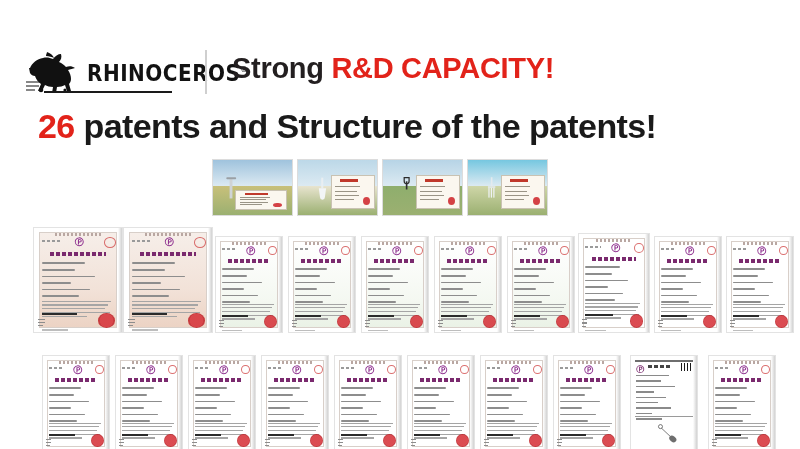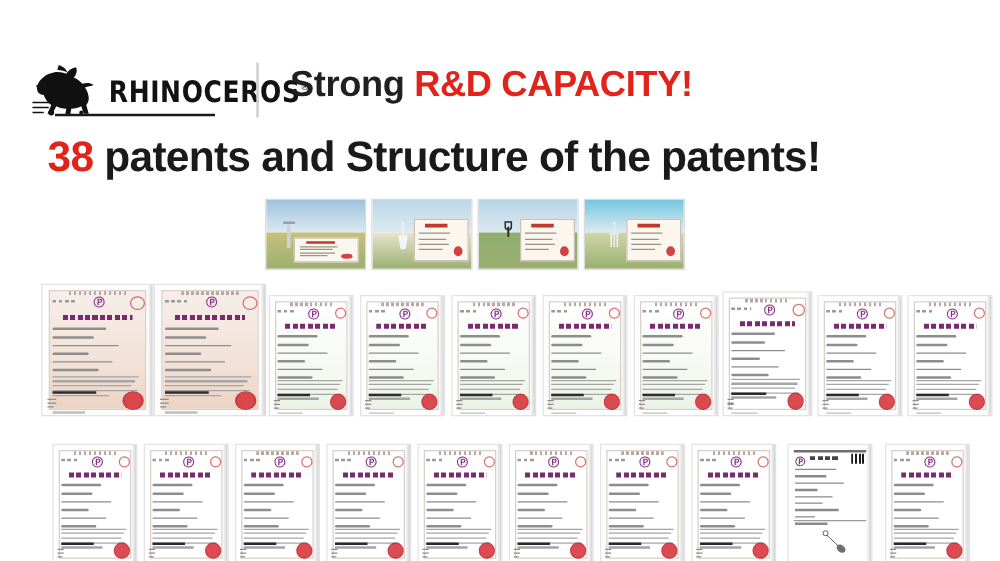--- a/index.html
+++ b/index.html
@@ -134,21 +134,21 @@
     </div>
 
     <div class="divider"></div>
 
     <div class="headline1">
       <span class="hl-dark">Strong </span><span class="hl-red">R&amp;D CAPACITY!</span>
     </div>
   </div>
 
   <div class="headline2">
-    <span class="hl2-num">38</span><span> patents and Structure of the patents!</span>
+    <span class="hl2-num">26</span><span> patents and Structure of the patents!</span>
   </div>
 
   <div class="photo-row" id="photo-row">
       <div class="photo">
         <div class="ph-sky" style="background:linear-gradient(180deg,#9fc3dd 0%,#dceaf2 100%)"></div>
         <div class="ph-ground" style="background:linear-gradient(180deg,#c8c07a 0%,#9bb071 100%)"></div>
         <svg class="ph-tool" style="left:8%;top:3%;width:32%;height:94%" viewBox="0 0 62 56">
           <rect x="26" y="4" width="7" height="50" fill="#cfd3d6"></rect>
           <rect x="18" y="2" width="24" height="5" rx="2" fill="#9aa0a5"></rect>
         </svg>

